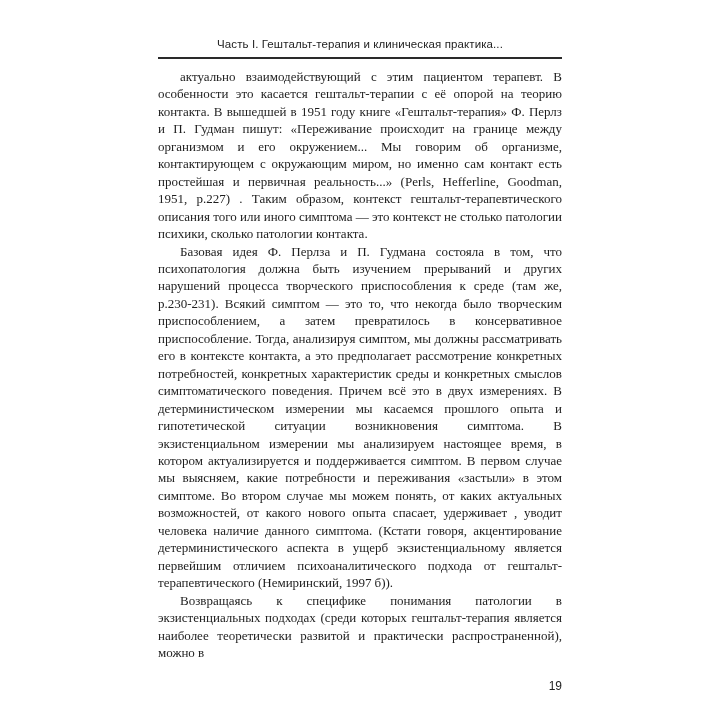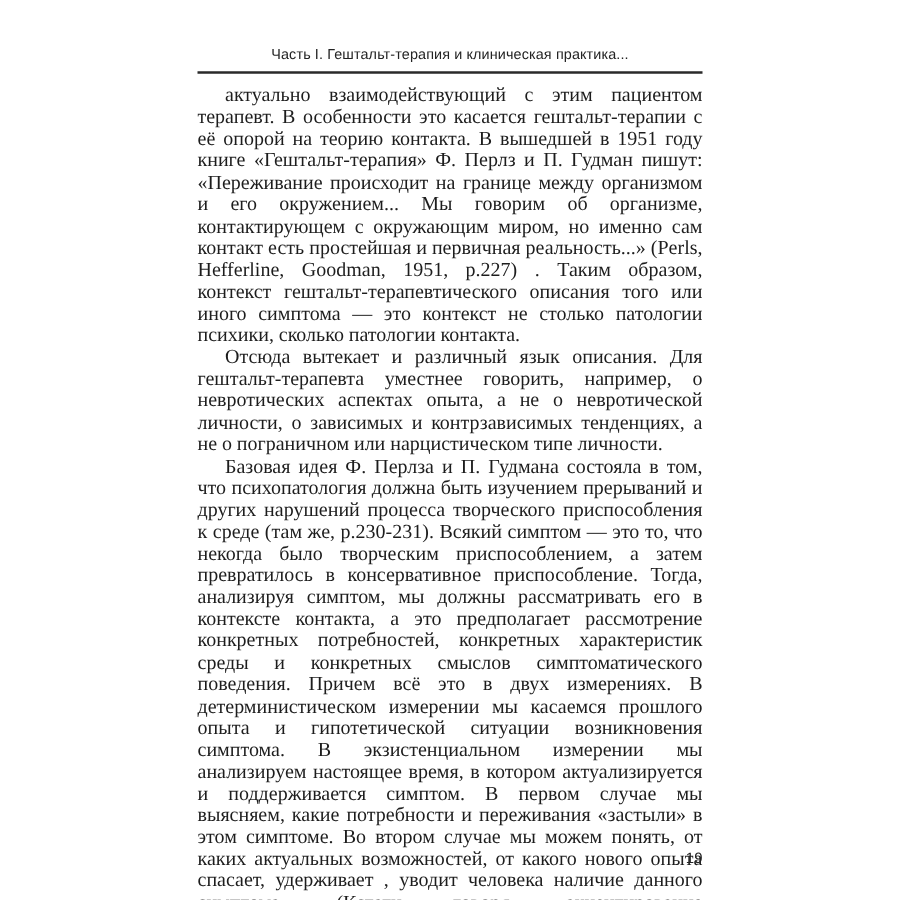--- a/index.html
+++ b/index.html
@@ -49,21 +49,21 @@
     left: 158px;
     top: 68px;
     width: 404px;
   }
 
   .para {
     margin: 0;
     text-align: justify;
     text-justify: inter-word;
     text-indent: 22px;
-    font-size: 16px;
+    font-size: 13px;
     line-height: 17.45px;
     color: #1d1d1d;
     hyphens: none;
     -webkit-hyphens: none;
     word-spacing: -0.1px;
   }
 
   
   .folio {
     position: absolute;
@@ -80,20 +80,19 @@
 <body>
 
 <div class="page">
 
   <div class="running-head">Часть I. Гештальт-терапия и клиническая практика...</div>
 
   <div class="head-rule"></div>
 
   <div class="textblock">
     <p class="para">актуально взаимодействующий с этим пациентом терапевт. В особенности это касается гештальт-терапии с её опорой на теорию контакта. В вышедшей в 1951 году книге «Гештальт-терапия» Ф. Перлз и П. Гудман пишут: «Переживание происходит на границе между организмом и его окружением... Мы говорим об организме, контактирующем с окружающим миром, но именно сам контакт есть простейшая и первичная реальность...» (Perls, Hefferline, Goodman, 1951, p.227) . Таким образом, контекст гештальт-терапевтического описания того или иного симптома — это контекст не столько патологии психики, сколько патологии контакта.</p>
-    <p class="para">Отсюда вытекает и различный язык описания. Для гештальт-терапевта уместнее говорить, например, о невротических аспектах опыта, а не о невротической личности, о зависимых и контрзависимых тенденциях, а не о пограничном или нарцистическом типе личности.</p>
     <p class="para">Базовая идея Ф. Перлза и П. Гудмана состояла в том, что психопатология должна быть изучением прерываний и других нарушений процесса творческого приспособления к среде (там же, р.230-231). Всякий симптом — это то, что некогда было творческим приспособлением, а затем превратилось в консервативное приспособление. Тогда, анализируя симптом, мы должны рассматривать его в контексте контакта, а это предполагает рассмотрение конкретных потребностей, конкретных характеристик среды и конкретных смыслов симптоматического поведения. Причем всё это в двух измерениях. В детерминистическом измерении мы касаемся прошлого опыта и гипотетической ситуации возникновения симптома. В экзистенциальном измерении мы анализируем настоящее время, в котором актуализируется и поддерживается симптом. В первом случае мы выясняем, какие потребности и переживания «застыли» в этом симптоме. Во втором случае мы можем понять, от каких актуальных возможностей, от какого нового опыта спасает, удерживает , уводит человека наличие данного симптома. (Кстати говоря, акцентирование детерминистического аспекта в ущерб экзистенциальному является первейшим отличием психоаналитического подхода от гештальт-терапевтического (Немиринский, 1997 б)).</p>
     <p class="para">Возвращаясь к специфике понимания патологии в экзистенциальных подходах (среди которых гештальт-терапия является наиболее теоретически развитой и практически распространенной), можно в</p>
   </div>
 
   <div class="folio">19</div>
 
 </div>
 
 </body></html>

